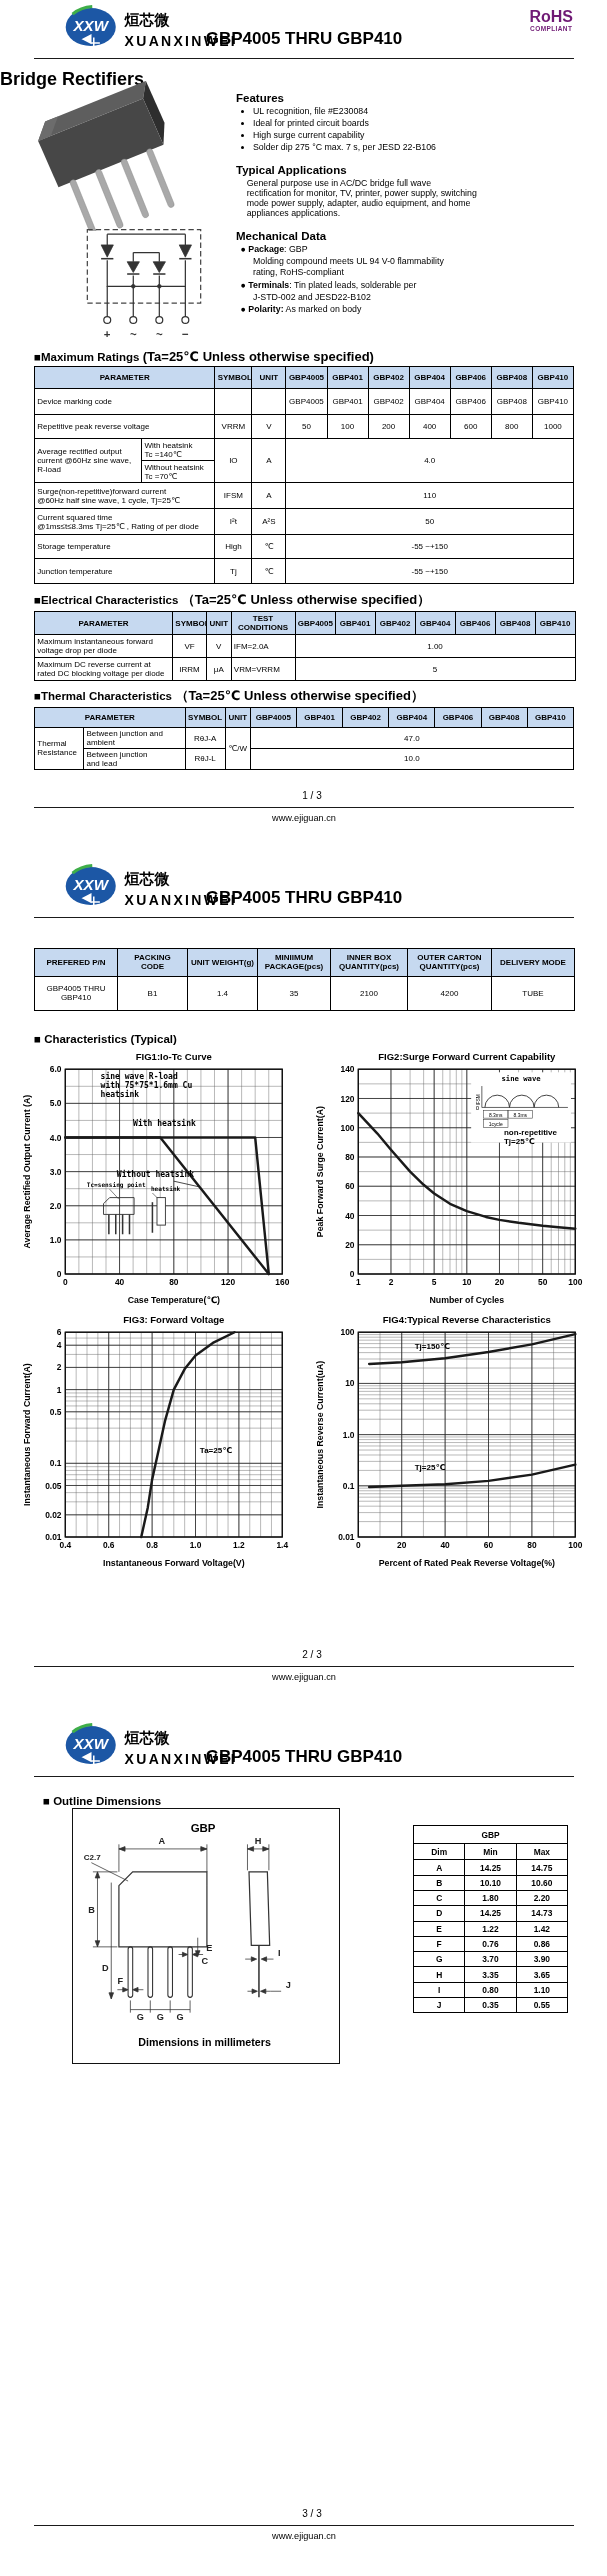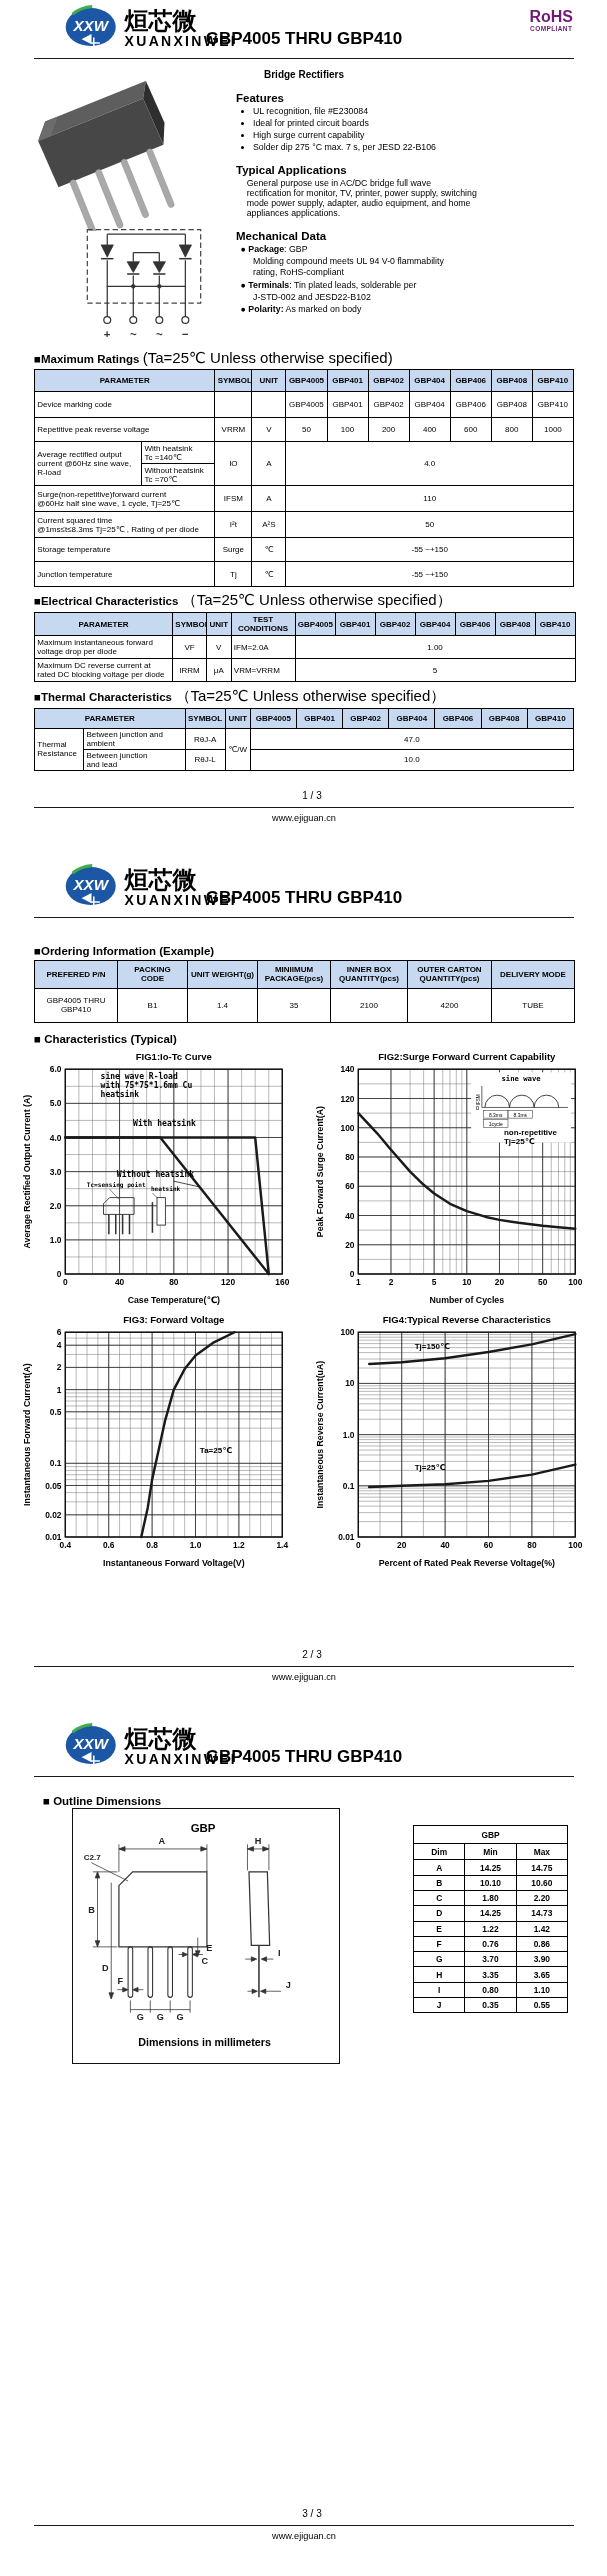--- a/index.html
+++ b/index.html
@@ -3,36 +3,36 @@
 <meta charset="utf-8">
 <style>
   html,body{margin:0;padding:0;background:#fff}
   body{width:608px}
   .page{position:relative;width:608px;height:859px;background:#fff;overflow:hidden;
         font-family:"Liberation Sans","DejaVu Sans",sans-serif;color:#000}
   svg{font-family:"Liberation Sans","DejaVu Sans",sans-serif}
   
   .logo{position:absolute;left:63px;top:4.6px;display:flex;align-items:flex-end}
   .logo-txt{margin-left:4.6px}
-  .logo-cn{font-size:24px;font-weight:bold;line-height:23px;font-family:Liberation Serif, serif}
+  .logo-cn{font-size:15px;font-weight:bold;line-height:23px;font-family:Liberation Mono, monospace}
   .logo-en{font-size:14px;font-weight:bold;letter-spacing:2.3px}
   .doc-title{position:absolute;left:115px;right:115px;top:29px;text-align:center;font-size:17px;font-weight:bold}
   .rohs{position:absolute;right:35px;top:7.7px;text-align:center;color:#701a75}
   .rohs-main{font-size:16px;font-weight:bold;line-height:17px}
   .rohs-sub{font-size:6.5px;font-weight:bold;letter-spacing:0.4px}
   .hline{position:absolute;left:34px;right:34px;top:58px;border-top:1.5px solid #1a1a1a}
-  .subtitle{position:absolute;left:0;right:0;top:69px;text-align:center;font-size:10px;font-weight:bold}
+  .subtitle{position:absolute;left:0;right:0;top:69px;font-size:18px;font-weight:bold}
   
   .pnum{position:absolute;left:16px;right:0;top:790px;text-align:center;font-size:10px}
   .frule{position:absolute;left:34px;right:34px;top:807px;border-top:1.1px solid #1a1a1a}
   .site{position:absolute;left:0;right:0;top:813px;text-align:center;font-size:9.2px}
   
   .sec{position:absolute}
   .sec-h{font-size:11.5px;font-weight:bold}
-  .sec-cond{font-size:15px;font-weight:normal}
+  .sec-cond{font-size:13px;font-weight:bold}
   
   .rcol{position:absolute;left:236px;top:92px;width:349px}
   .rcol h3{font-size:11.5px;margin:0 0 1.5px 0}
   .rcol ul{margin:1.5px 0 12.2px 17px;padding:0}
   .rcol li{font-size:8.8px;margin:2px 0}
   .app-body{font-size:8.8px;margin:1.5px 0 12.2px 10.7px;white-space:pre-line}
   .mi{font-size:8.8px;margin:2.3px 0 2.3px 4.6px}
   .mi .dot{font-weight:bold}
   .mi-l{font-size:8.8px;margin:0.8px 0 0.8px 17px}
   
@@ -213,21 +213,21 @@
       </tr>
       <tr style="height:26px">
         <td colspan="2" class="left">Current squared time
 @1ms≤t≤8.3ms Tj=25℃ , Rating of per diode</td>
         <td>I²t</td>
             <td>A²S</td>
         <td colspan="7">50</td>
       </tr>
       <tr style="height:24px">
         <td colspan="2" class="left">Storage temperature</td>
-        <td>Surge</td>
+        <td>High</td>
             <td>℃</td>
         <td colspan="7">-55 ~+150</td>
       </tr>
       <tr style="height:25px">
         <td colspan="2" class="left">Junction temperature</td>
         <td>Tj</td>
             <td>℃</td>
         <td colspan="7">-55 ~+150</td>
       </tr>
     </tbody>
@@ -338,21 +338,20 @@
     </svg>
     <div class="logo-txt">
       <div class="logo-cn">烜芯微</div>
       <div class="logo-en">XUANXINWEI</div>
     </div>
   </div>
   <div class="doc-title">GBP4005 THRU GBP410</div>
   <div class="hline"></div>
 
   <div class="sec" style="left:34px;top:86px;width:540px">
-    <div class="sec-h">■Ordering Information (Example)</div>
     <table class="dt" style="margin-top:3.1px">
       <colgroup>
           <col style="width:83px">
           <col style="width:70px">
           <col style="width:70px">
           <col style="width:73px">
         <col style="width:77px">
           <col style="width:84px">
           <col style="width:83px">
         </colgroup>

